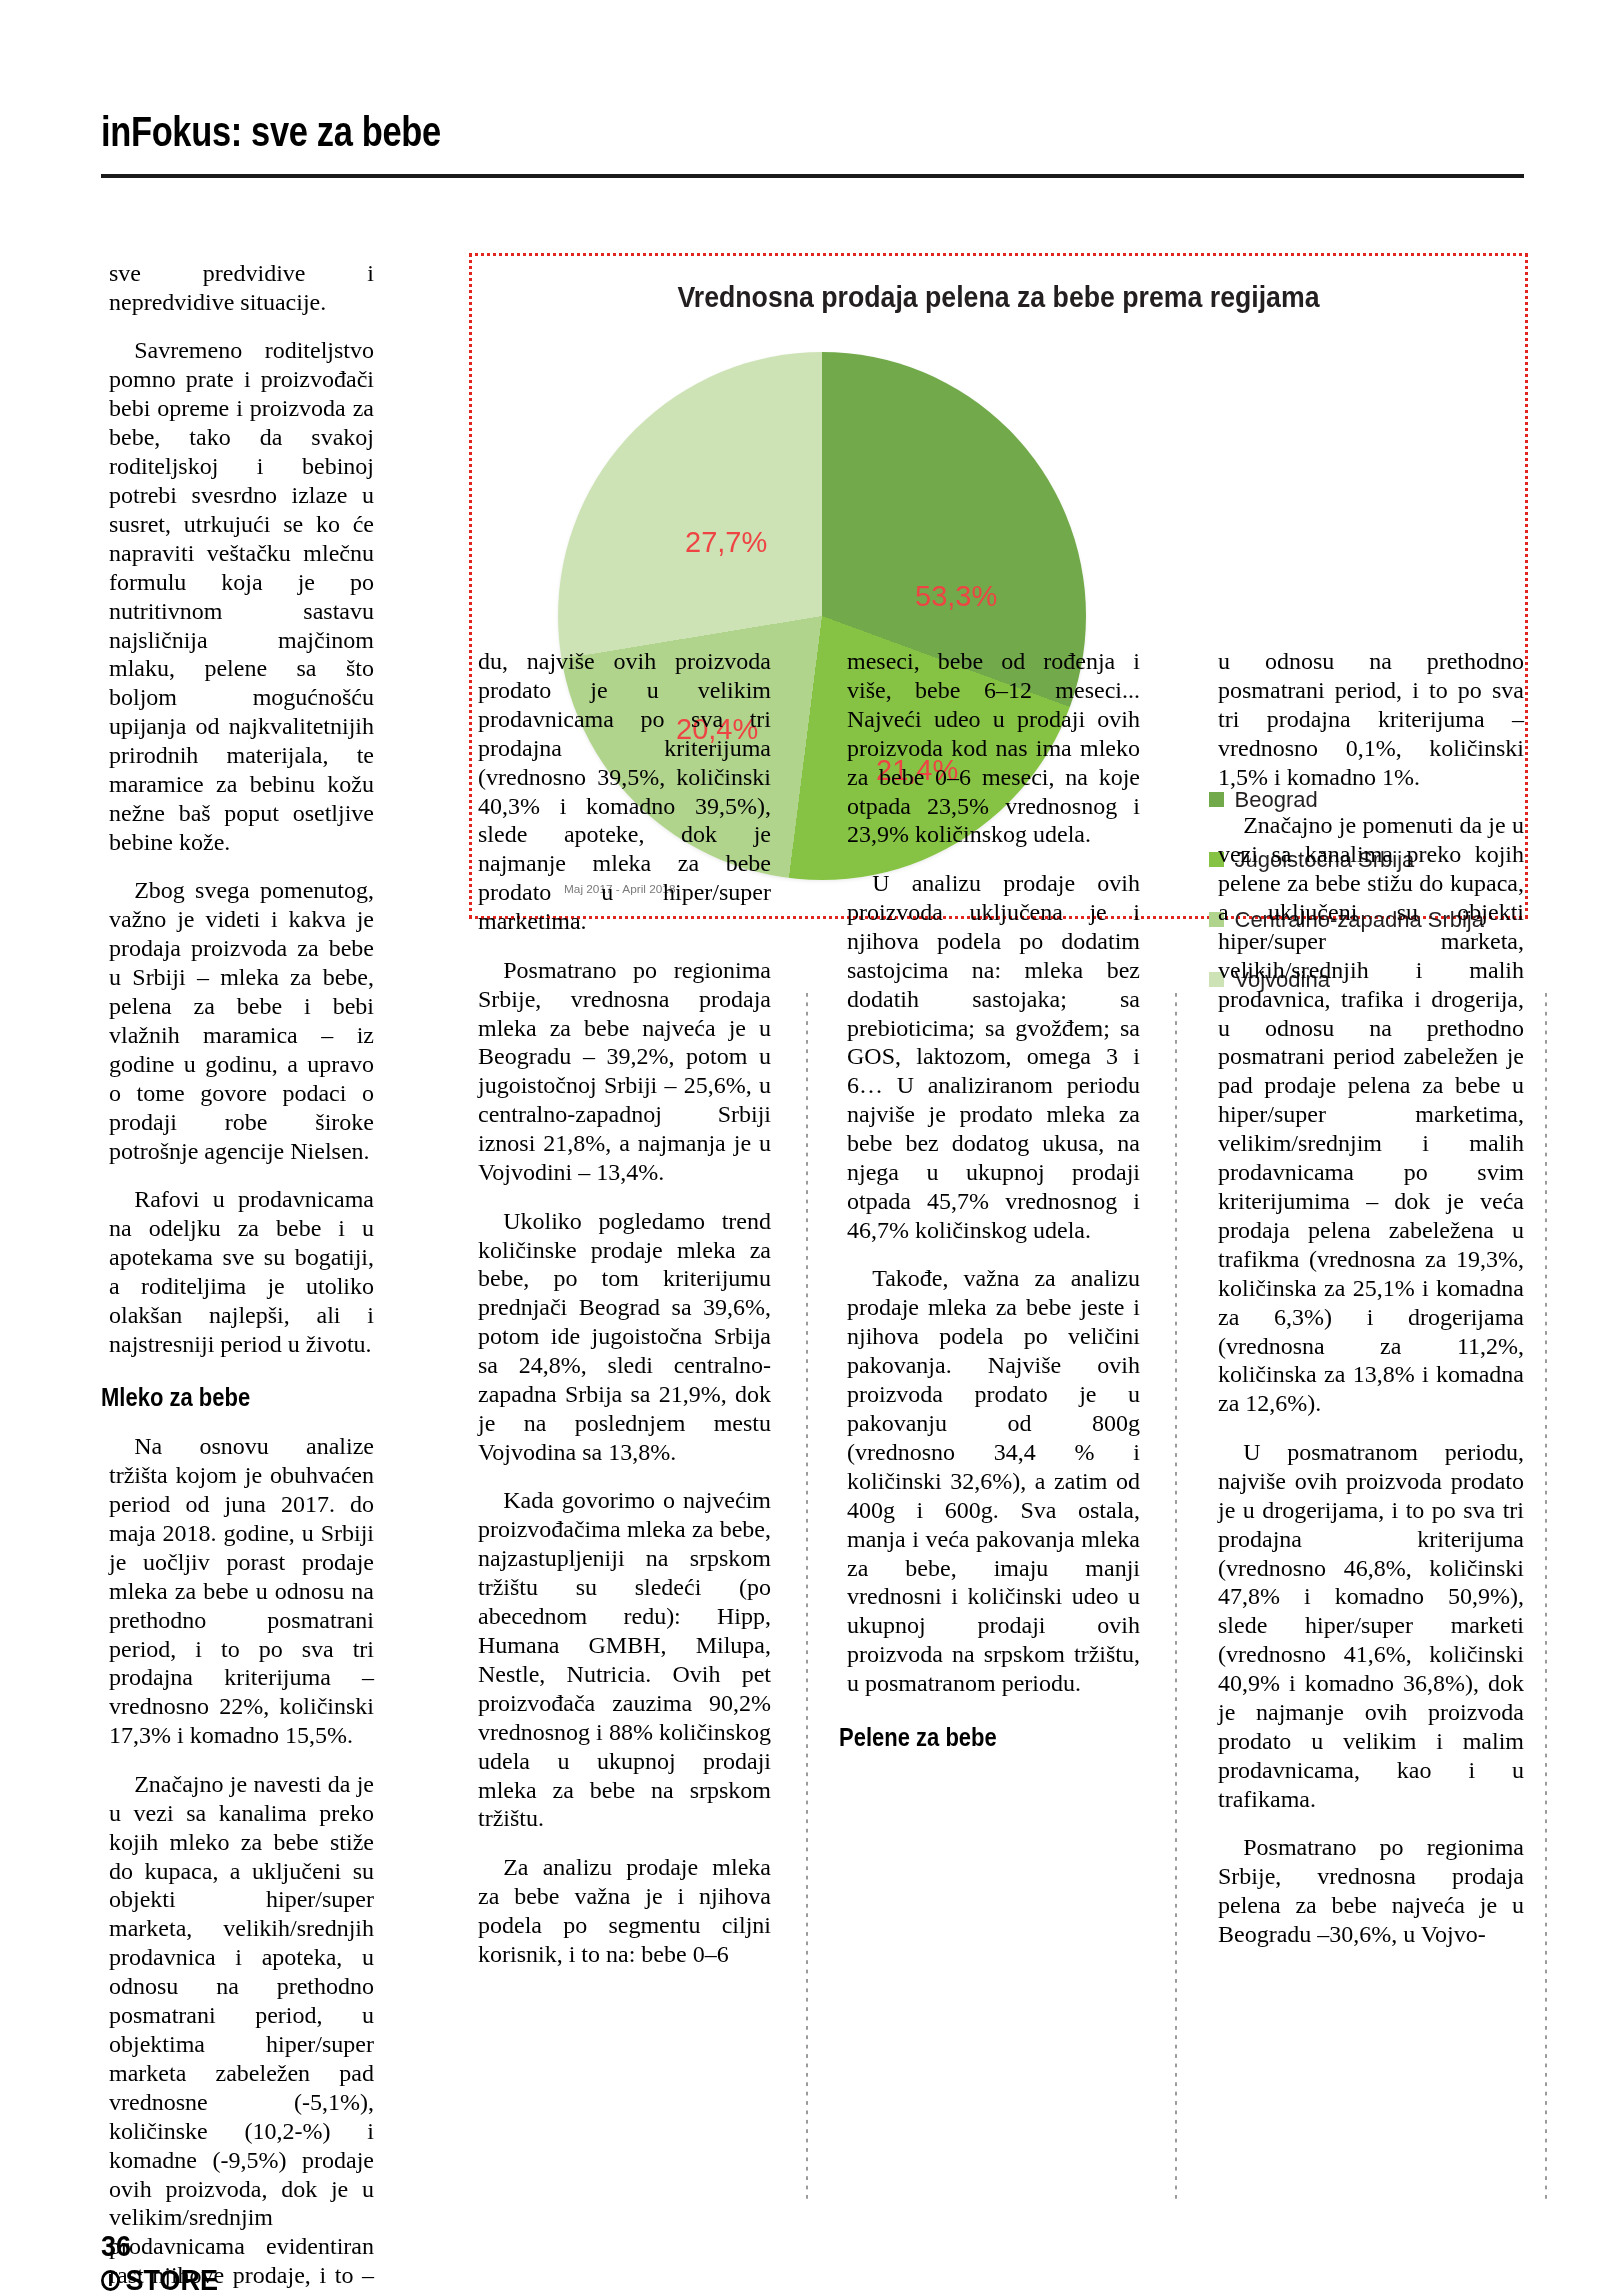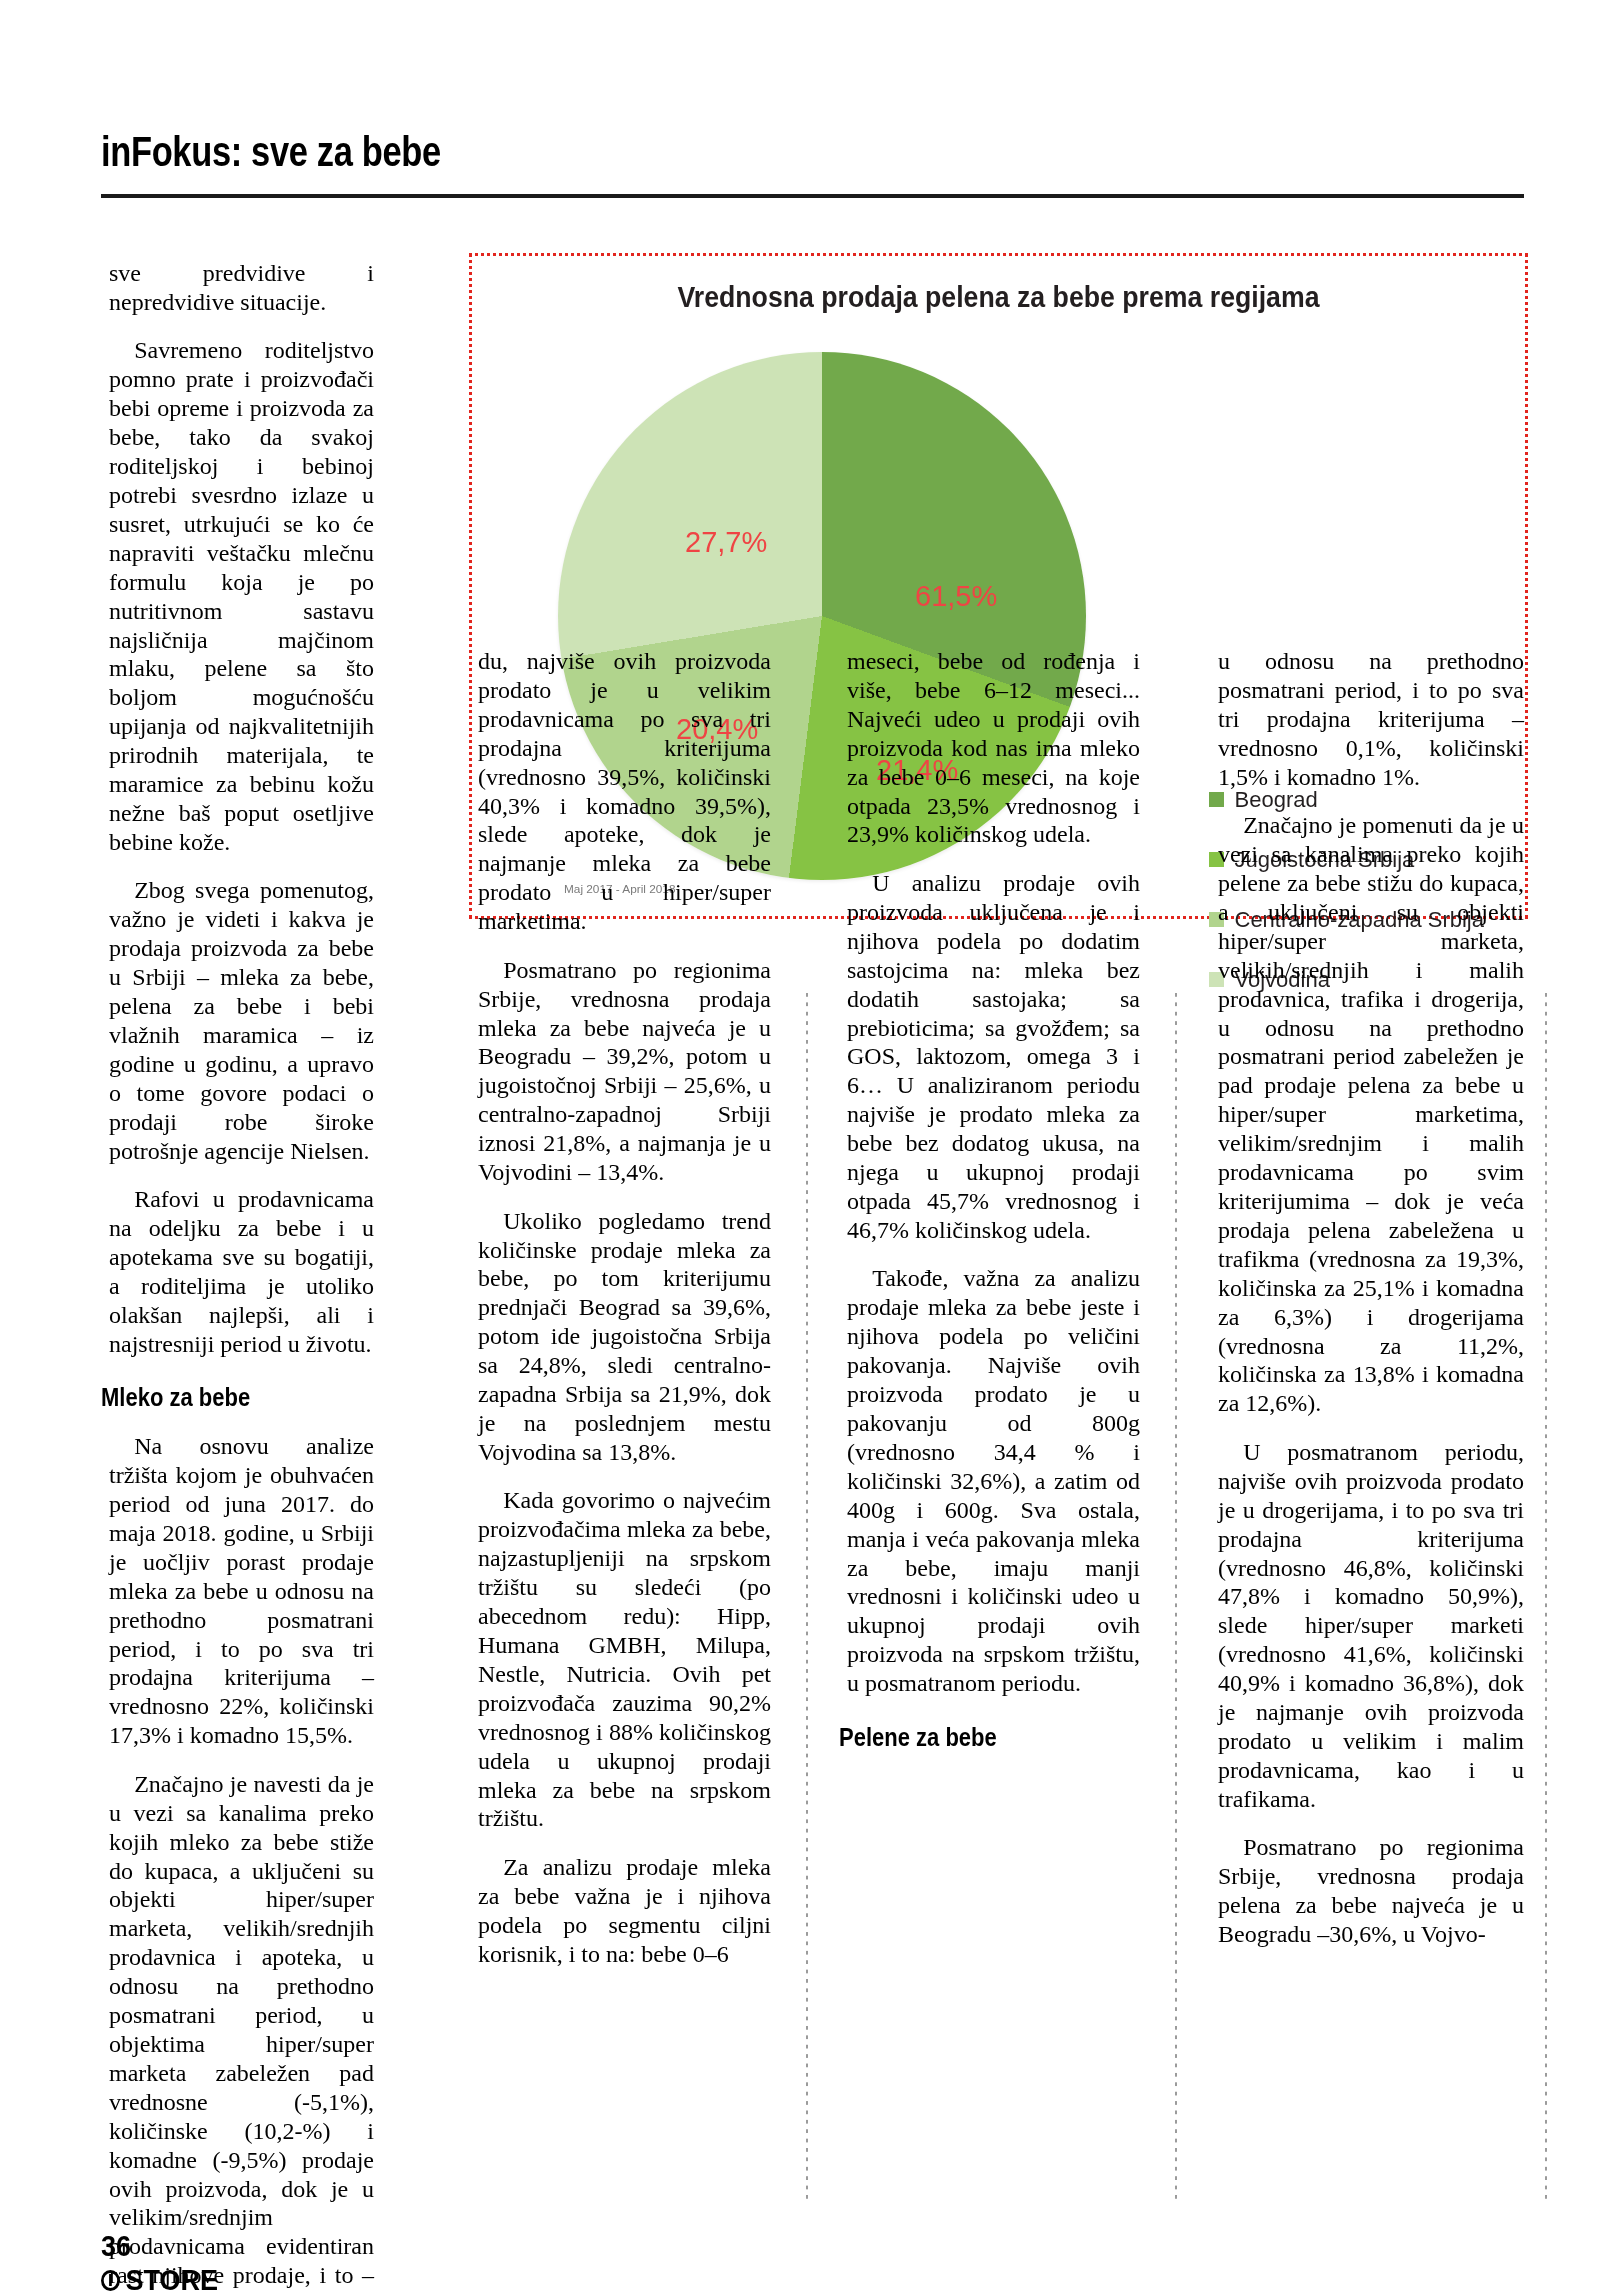--- a/index.html
+++ b/index.html
@@ -7,21 +7,21 @@
   body {
     width:1623px; height:2295px;
     background:#ffffff;
     font-family:"Liberation Serif", serif;
     position:relative;
     overflow:hidden;
   }
 
   
   #masthead {
-    position:absolute; left:0; top:0; width:1623px; height:187px;margin-top:20px;
+    position:absolute; left:0; top:0; width:1623px; height:187px;
   }
   #masthead-title {
     position:absolute; left:101px; top:108px;
     font-family:"Liberation Sans", sans-serif;
     font-weight:bold;
     font-size:42px;
     letter-spacing:-0.4px;
     transform:scaleX(0.82);
     transform-origin:left bottom;
     color:#000;
@@ -178,21 +178,21 @@
 <div id="masthead">
   <div id="masthead-title">inFokus: sve za bebe</div>
   <div id="masthead-rule"></div>
 </div>
 
 <div id="chart-box">
   <div id="chart-title">Vrednosna prodaja pelena za bebe prema regijama</div>
 
   <div id="pie-wrap">
     <div id="pie"></div>
-    <span class="slice-label" id="label-bg">61,5%</span>
+    <span class="slice-label" id="label-bg">53,3%</span>
     <span class="slice-label" id="label-jis">21,4%</span>
     <span class="slice-label" id="label-czs">20,4%</span>
     <span class="slice-label" id="label-voj">27,7%</span>
   </div>
 
   <div id="chart-footnote">Maj 2017 - April 2018</div>
 
   <div id="legend">
     <div class="legend-row">
       <span class="legend-swatch" style="background:#72a94b"></span>

